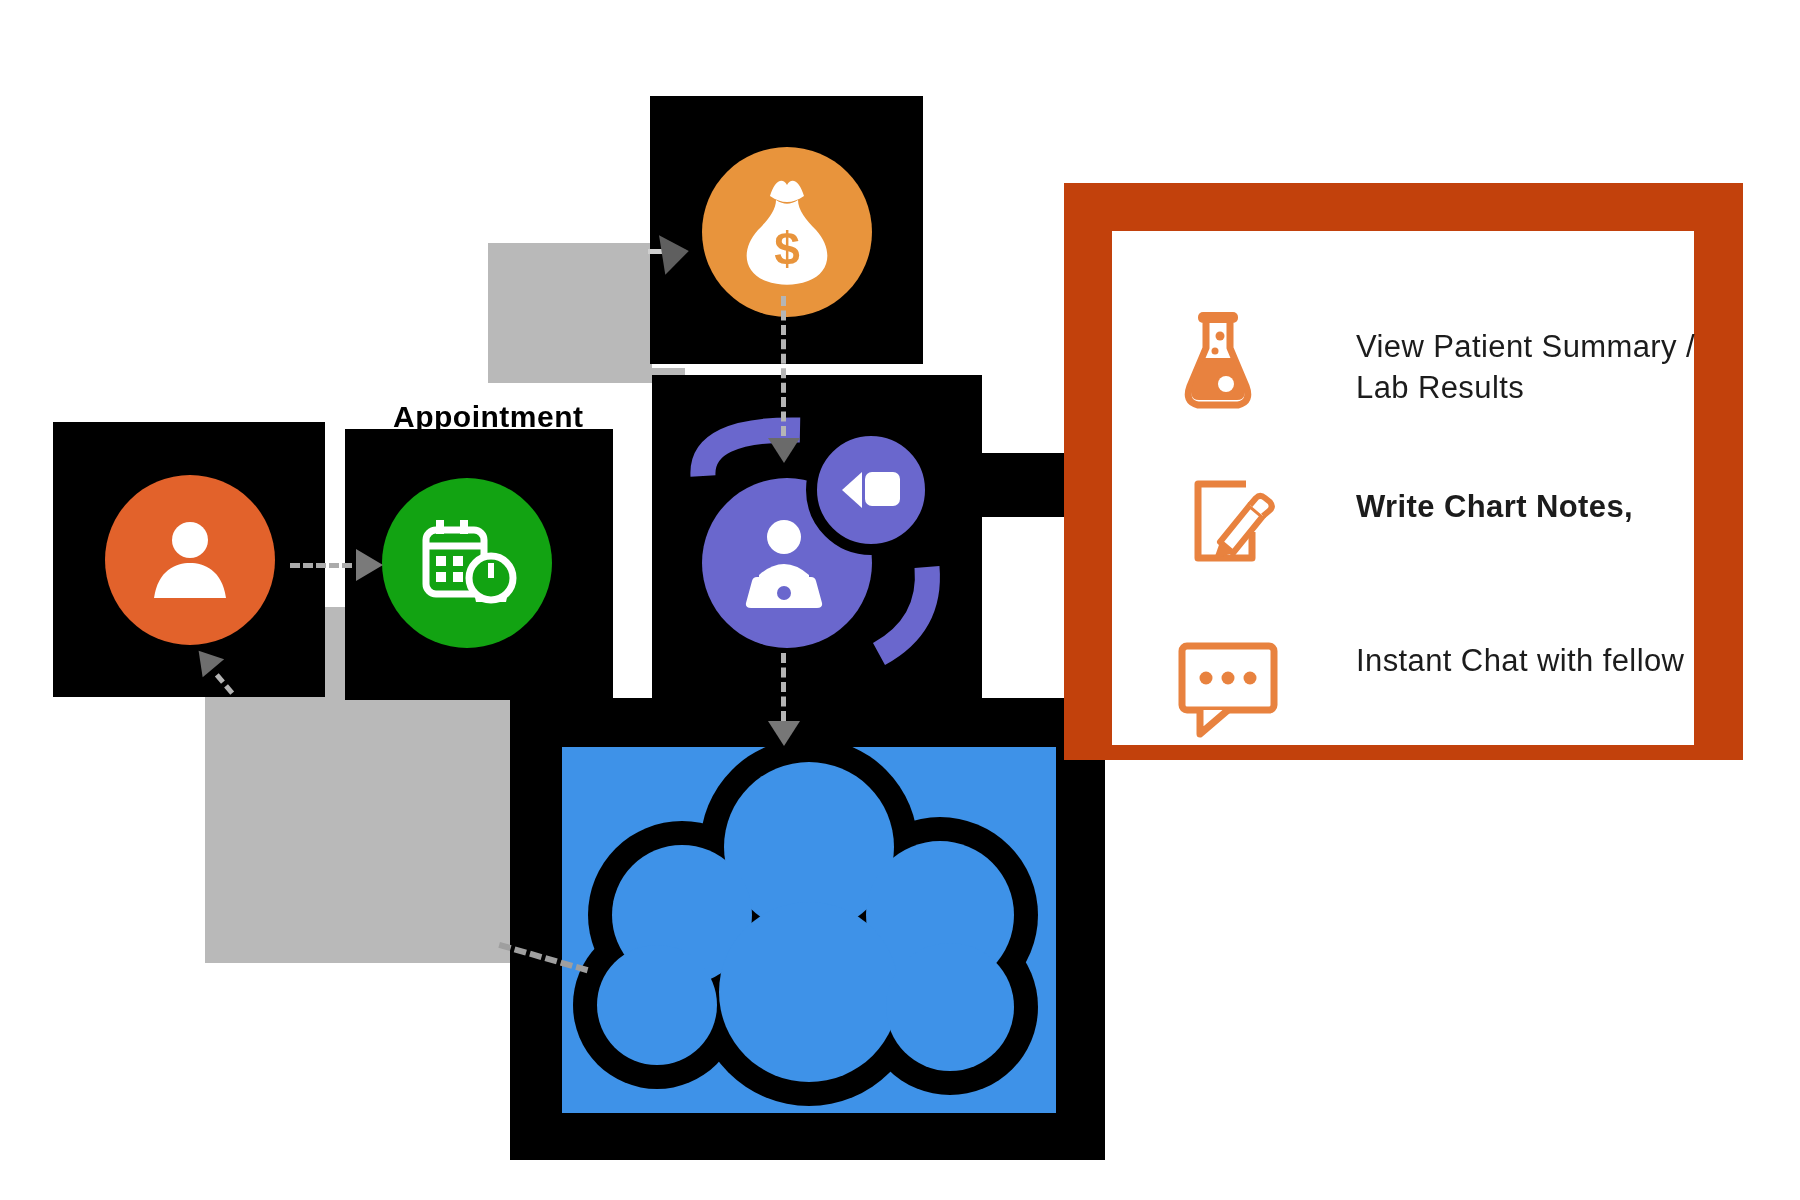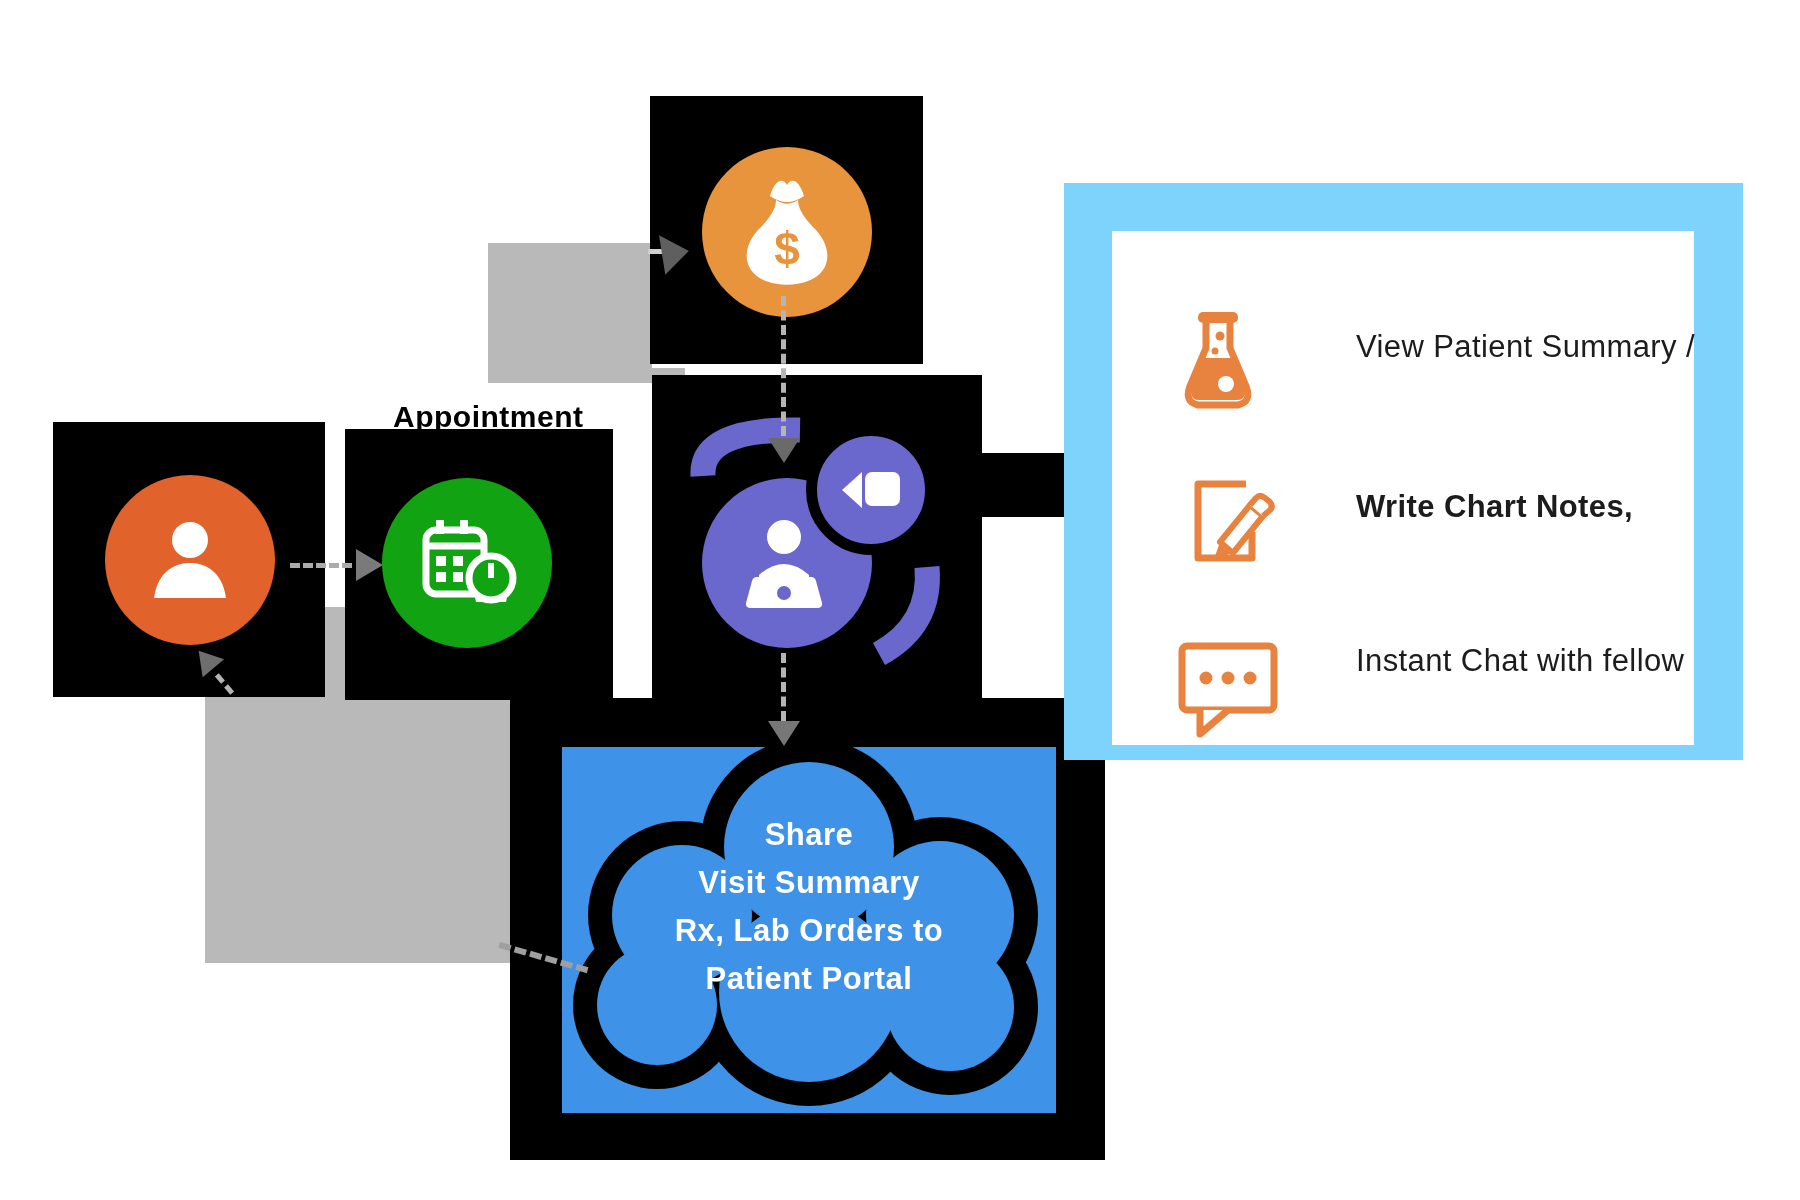--- a/index.html
+++ b/index.html
@@ -16,21 +16,21 @@
   .tri-right{width:0;height:0;border-top:16px solid transparent;border-bottom:16px solid transparent;border-left:27px solid #7A7A7A;}
   .tri-down{width:0;height:0;border-left:16px solid transparent;border-right:16px solid transparent;border-top:25px solid #6A6A6A;}
   .tri-up{width:0;height:0;border-left:14px solid transparent;border-right:14px solid transparent;border-bottom:23px solid #6E6E6E;}
   
   .appt{font-size:30px;font-weight:bold;color:#000;letter-spacing:.5px;}
   
   #cloud-box{left:562px;top:747px;width:494px;height:366px;background:#3E92E8;overflow:hidden;}
   .cloud-text{left:0;top:64px;width:100%;text-align:center;color:#fff;font-weight:bold;
               font-size:31px;line-height:48px;letter-spacing:.5px;}
   
-  #legend-frame{left:1064px;top:183px;width:679px;height:577px;background:#7dd3fc;}
+  #legend-frame{left:1064px;top:183px;width:679px;height:577px;background:#c2410c;}
   #legend-inner{left:48px;top:48px;width:582px;height:514px;background:#fff;}
   .legend-text{position:absolute;left:244px;width:420px;color:#1C1C1C;font-size:31px;line-height:41px;letter-spacing:.4px;}
   .legend-icon{position:absolute;}
 </style>
 </head>
 <body>
 
 <div id="canvas">
 
   <div class="abs gray" style="left:488px;top:243px;width:164px;height:140px;"></div>
@@ -60,26 +60,20 @@
       </g>
       <g fill="#3E92E8">
         <circle cx="247" cy="100" r="85"></circle>
           <circle cx="120" cy="168" r="70"></circle>
         <circle cx="378" cy="168" r="74"></circle>
           <circle cx="95" cy="258" r="60"></circle>
         <circle cx="247" cy="245" r="90"></circle>
           <circle cx="388" cy="260" r="64"></circle>
       </g>
     </svg>
-    <div class="abs cloud-text">
-      <div>Share</div>
-      <div>Visit Summary</div>
-      <div>Rx, Lab Orders to</div>
-      <div>Patient Portal</div>
-    </div>
   </div>
 
   <div class="abs circle node" style="left:105px;top:475px;width:170px;height:170px;background:#E2622B;">
     <svg width="100" height="100" viewBox="0 0 100 100">
       <circle cx="50" cy="30" r="18" fill="#fff"></circle>
       <path d="M14 88 C18 60 36 53 50 53 C64 53 82 60 86 88 Z" fill="#fff"></path>
     </svg>
   </div>
 
   <div class="abs circle node" style="left:382px;top:478px;width:170px;height:170px;background:#12A312;">
@@ -151,20 +145,21 @@
         <svg class="legend-icon" style="left:72px;top:77px;" width="70" height="106" viewBox="0 0 70 106">
           <rect x="14" y="4" width="40" height="11" rx="5" fill="#E8823F"></rect>
           <path d="M22 15 L22 40 L6 78 Q0 94 14 97 L54 97 Q68 94 62 78 L46 40 L46 15" fill="none" stroke="#E8823F" stroke-width="7" stroke-linejoin="round"></path>
           <path d="M11 70 Q2 92 15 92 L53 92 Q66 92 57 70 L48 50 L20 50 Z" fill="#E8823F"></path>
           <circle cx="42" cy="76" r="8" fill="#fff"></circle>
           <circle cx="36" cy="28" r="4.5" fill="#E8823F"></circle>
           <circle cx="31" cy="43" r="3.5" fill="#E8823F"></circle>
         </svg>
         <div class="legend-text" style="top:95px;">
           <div>View Patient Summary /</div>
+          <div>Lab Results</div>
         </div>
       </div>
 
       <div>
         <svg class="legend-icon" style="left:78px;top:243px;" width="88" height="92" viewBox="0 0 88 92">
           <path d="M56 10 L8 10 L8 84 L62 84 L62 58" fill="none" stroke="#E8823F" stroke-width="7" stroke-linejoin="round"></path>
           <path d="M30 68 L60 31 L73 42 L43 79 Z" fill="#fff" stroke="#E8823F" stroke-width="6" stroke-linejoin="round"></path>
           <path d="M60 31 L66 24 Q70 20 75 24 L80 28 Q84 33 79 37 L73 42" fill="#fff" stroke="#E8823F" stroke-width="6" stroke-linejoin="round"></path>
           <polygon points="30,68 43,79 24,85" fill="#E8823F"></polygon>
         </svg>

